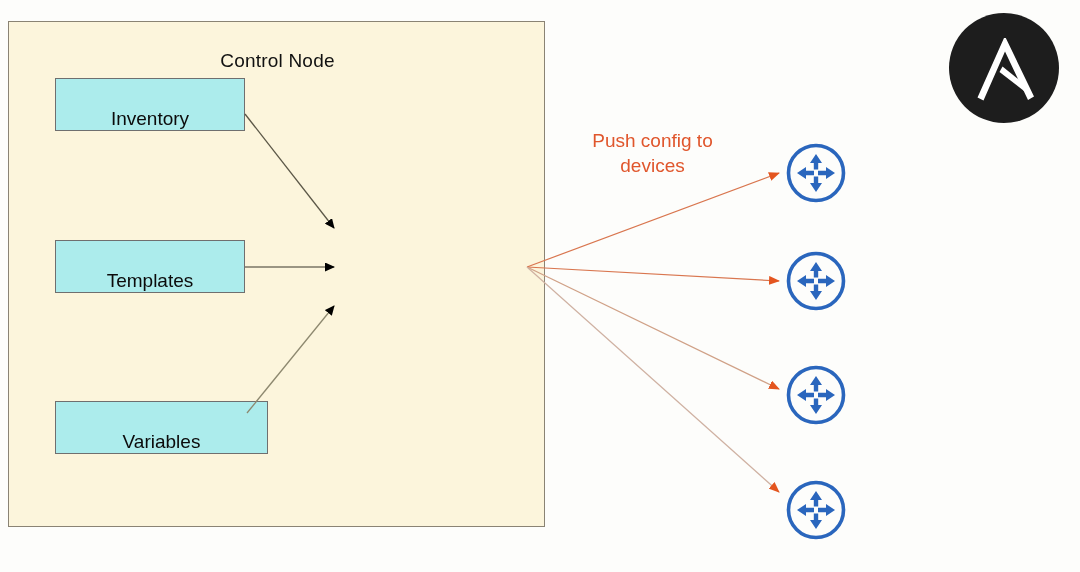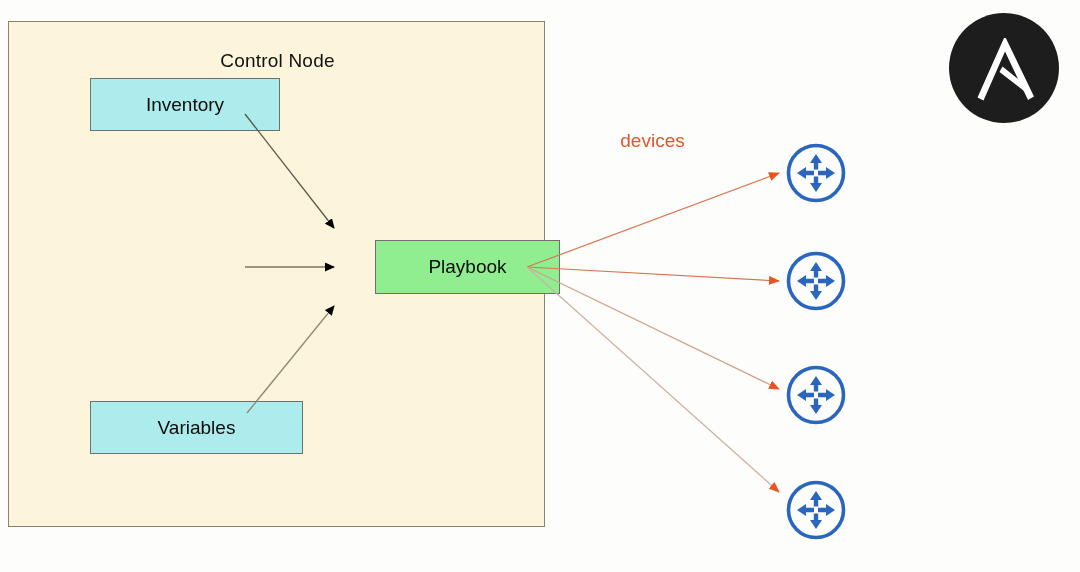--- a/index.html
+++ b/index.html
@@ -38,25 +38,24 @@
     color: #111111;
     letter-spacing: 0.2px;
   }
 
   
   .node-box {
     position: absolute;
     box-sizing: border-box;
     border: 1.5px solid #6f6f6f;
     display: flex;
-    align-items: center;
+    align-items: flex-end;
     justify-content: center;
     font-size: 19px;
     color: #0b0b0b;
-    margin-left: 35px;
   }
   .node-box.cyan { background: #acecec; }
   .node-box.green { background: #90ee90; }
 
   #box-inventory { left: 55px;  top: 78px;  width: 190px; height: 53px; }
   #box-templates { left: 55px;  top: 240px; width: 190px; height: 53px; }
   #box-variables { left: 55px;  top: 401px; width: 213px; height: 53px; }
   #box-playbook  { left: 340px; top: 240px; width: 185px; height: 54px; }
 
   
@@ -118,28 +117,28 @@
 <div id="canvas">
 
   <div id="control-node">
     <div id="control-node-title">Control Node</div>
   </div>
 
   <div class="node-box cyan" id="box-inventory">
     <span>Inventory</span>
   </div>
 
+  <div class="node-box cyan" id="box-templates">
+    <span>Templates</span>
+  </div>
 
   <div class="node-box cyan" id="box-variables">
     <span>Variables</span>
   </div>
 
-  <div class="node-box green" id="box-playbook">
-    <span>Playbook</span>
-  </div>
 
   <svg id="wires" viewBox="0 0 1080 572">
     <defs>
       <marker id="arrow-black" markerWidth="10" markerHeight="9" refX="9" refY="4.5" orient="auto" markerUnits="userSpaceOnUse">
         <path d="M0,0 L10,4.5 L0,9 z" fill="#000000"></path>
       </marker>
       <marker id="arrow-orange" markerWidth="11" markerHeight="9" refX="10" refY="4.5" orient="auto" markerUnits="userSpaceOnUse">
         <path d="M0,0 L11,4.5 L0,9 z" fill="#e4551f"></path>
       </marker>
     </defs>
@@ -150,20 +149,21 @@
 
     <line x1="247" y1="413" x2="334" y2="306" stroke="#8d886f" stroke-width="1.3" marker-end="url(#arrow-black)"></line>
 
     <line x1="527" y1="267" x2="779" y2="173" stroke="#d9764f" stroke-width="1.2" marker-end="url(#arrow-orange)"></line>
     <line x1="527" y1="267" x2="779" y2="281" stroke="#d9764f" stroke-width="1.2" marker-end="url(#arrow-orange)"></line>
     <line x1="527" y1="267" x2="779" y2="389" stroke="#d0a187" stroke-width="1.2" marker-end="url(#arrow-orange)"></line>
     <line x1="527" y1="267" x2="779" y2="492" stroke="#cfb1a2" stroke-width="1.2" marker-end="url(#arrow-orange)"></line>
   </svg>
 
   <div id="push-label">
+    <div>Push config to</div>
     <div>devices</div>
   </div>
 
   <div class="router" id="router-1">
     <svg viewBox="0 0 62 62" width="62" height="62">
       <circle cx="31" cy="31" r="27.5" fill="none" stroke="#2a66bd" stroke-width="3.6"></circle>
       <path d="M31 12 L37 21 L33.2 21 L33.2 27.5 L28.8 27.5 L28.8 21 L25 21 Z" fill="#2a66bd"></path>
       <path d="M31 50 L25 41 L28.8 41 L28.8 34.5 L33.2 34.5 L33.2 41 L37 41 Z" fill="#2a66bd"></path>
       <path d="M12 31 L21 25 L21 28.8 L29 28.8 L29 33.2 L21 33.2 L21 37 Z" fill="#2a66bd"></path>
       <path d="M50 31 L41 37 L41 33.2 L33 33.2 L33 28.8 L41 28.8 L41 25 Z" fill="#2a66bd"></path>

